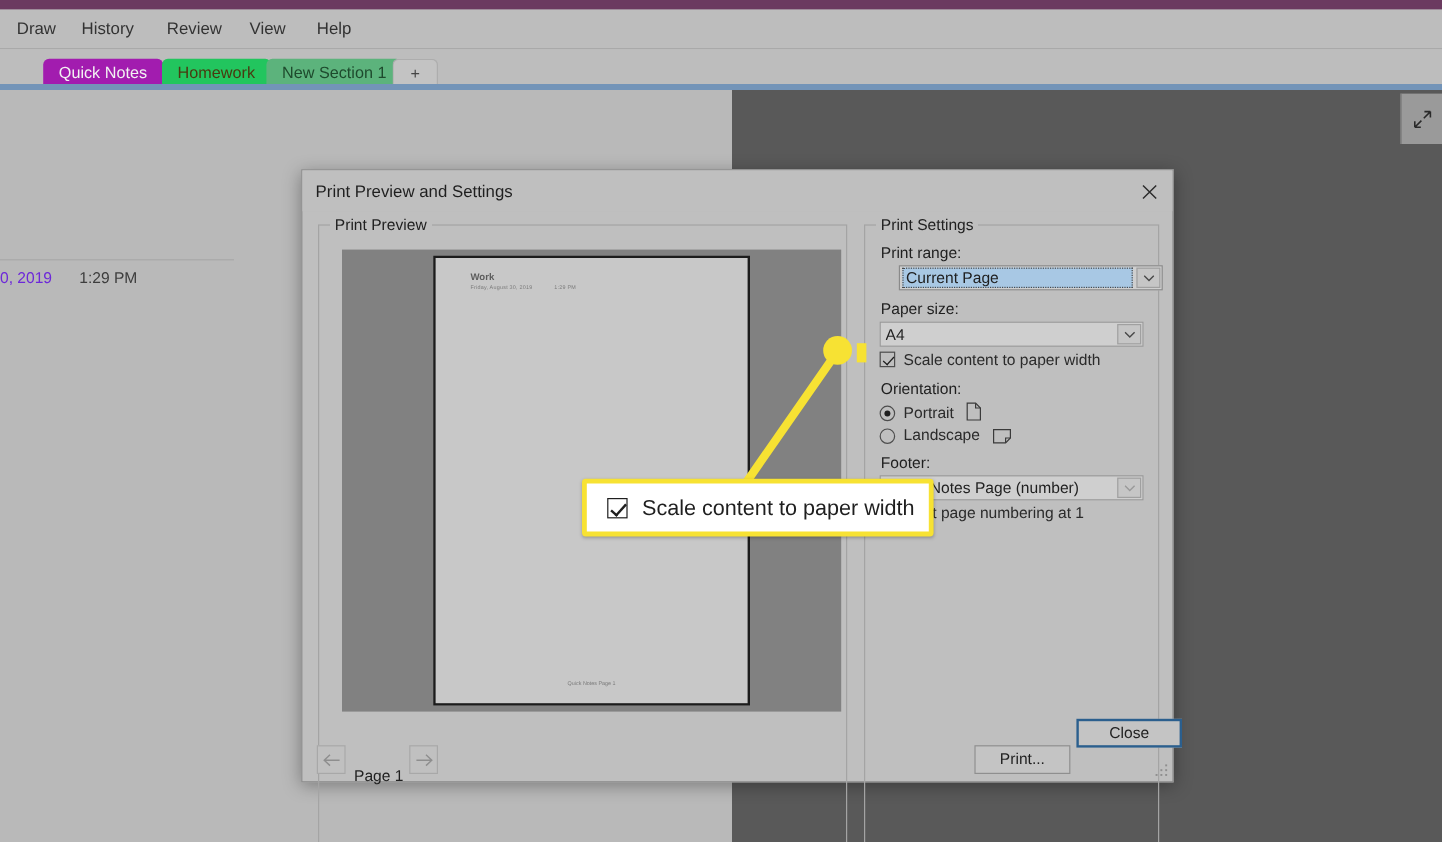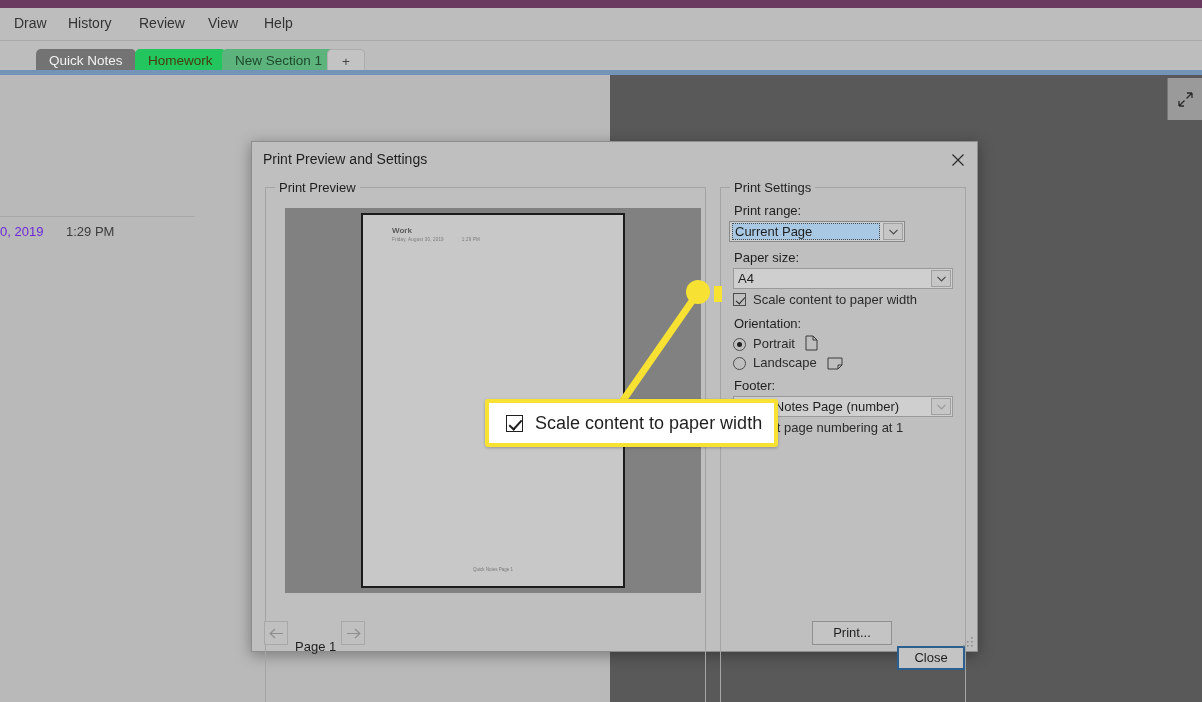--- a/index.html
+++ b/index.html
@@ -66,21 +66,21 @@
     height: 25px;
     line-height: 24px;
     font-size: 13.5px;
     padding: 0 13px;
     border-radius: 5px 5px 0 0;
     white-space: nowrap;
     box-sizing: border-box;
   }
   .tab.quick {
     left: 36px;
-    background: #737373;
+    background: #a21caf;
     color: #f2f2f2;
   }
   .tab.homework {
     left: 135px;
     background: #22c55e;
     color: #4a3a10;
   }
   .tab.newsection {
     left: 222px;
     background: #5cb37c;
@@ -477,21 +477,21 @@
       </div>
     </div>
   </div>
 
   <div class="groupbox" id="settings-group">
     <div class="group-legend">Print Settings</div>
 
     <div class="field-label" style="left:13px; top:15px;">
       <span>Print range:</span>
     </div>
-    <div class="combo focused" style="left:8px; top:33px; width:176px;">
+    <div class="combo focused" style="left:28px; top:33px; width:220px;">
       <div class="combo-text">Current Page</div>
       <div class="combo-arrow">
         <svg width="9" height="6" viewBox="0 0 9 6">
           <path d="M0.5 0.8 L4.5 4.8 L8.5 0.8" stroke="#4a4a4a" stroke-width="1.2" fill="none"></path>
         </svg>
       </div>
     </div>
 
     <div class="field-label" style="left:13px; top:62px;">
       <span>Paper size:</span>
@@ -558,21 +558,21 @@
     </svg>
   </div>
   <div class="page-indicator" style="left:43px; top:483px;margin-top:14px;">Page 1</div>
   <div class="nav-arrow-btn" style="left:89px; top:479px;">
     <svg width="15" height="11" viewBox="0 0 15 11">
       <path d="M1 5.5 H13.5 M9 1 L13.8 5.5 L9 10" stroke="#8e8e8e" stroke-width="1.2" fill="none"></path>
     </svg>
   </div>
 
   <div class="btn" style="left:560px; top:479px; width:80px;">Print...</div>
-  <div class="btn primary" style="left:645px; top:504px; width:68px;">Close</div>
+  <div class="btn primary" style="left:645px; top:457px; width:88px;">Close</div>
 
   <svg class="resize-grip" viewBox="0 0 12 12">
     <g fill="#8e8e8e">
       <rect x="9" y="1" width="1.6" height="1.6"></rect>
       <rect x="9" y="5" width="1.6" height="1.6"></rect>
         <rect x="5" y="5" width="1.6" height="1.6"></rect>
       <rect x="9" y="9" width="1.6" height="1.6"></rect>
         <rect x="5" y="9" width="1.6" height="1.6"></rect>
         <rect x="1" y="9" width="1.6" height="1.6"></rect>
     </g>

